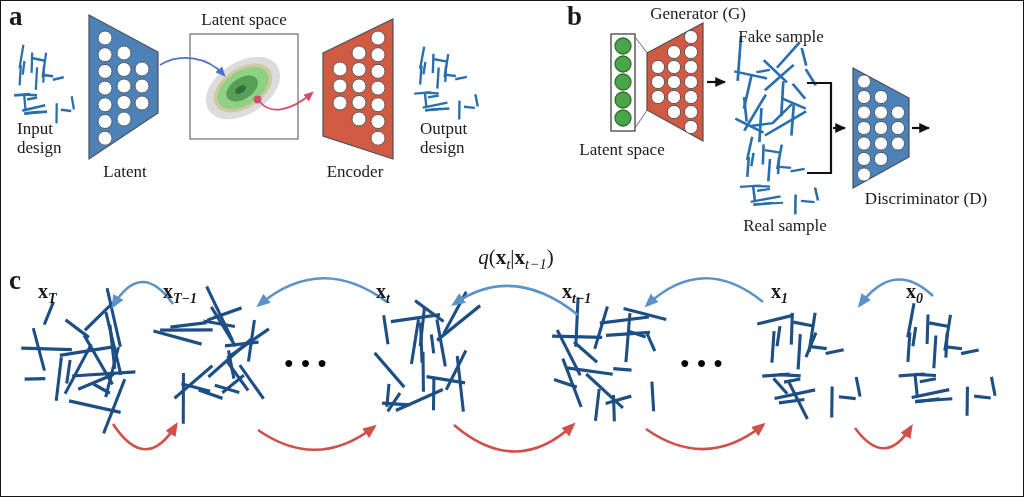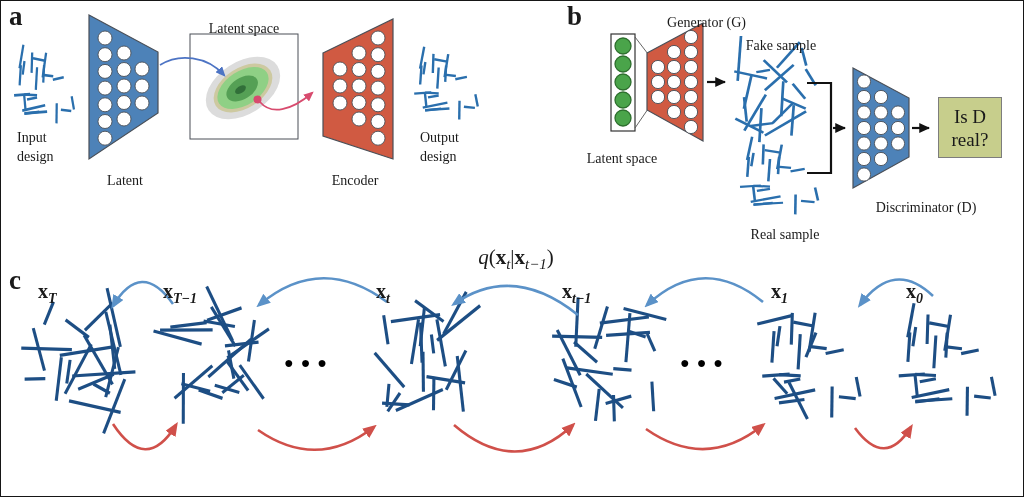--- a/index.html
+++ b/index.html
@@ -1,19 +1,19 @@
 <!DOCTYPE html>
 <html><head>
 <meta charset="utf-8">
 <style>
   html,body{margin:0;padding:0;background:#fff;}
   body{width:1024px;height:497px;font-family:"Liberation Serif",serif;color:#1a1a1a;}
   .fig{position:relative;width:1024px;height:497px;box-sizing:border-box;border:1px solid #161616;background:#fff;overflow:hidden;}
   .fig svg{position:absolute;left:0;top:0;}
-  .lbl{position:absolute;font-size:14px;line-height:19px;white-space:nowrap;margin-top:9px;}
+  .lbl{position:absolute;font-size:17px;line-height:19px;white-space:nowrap;}
   .ctr{text-align:center;}
   .panel-tag{position:absolute;font-size:27px;font-weight:bold;line-height:27px;}
   .two{white-space:normal;}
   
   .enc{fill:#4d82b8;stroke:#4a4f57;stroke-width:1.2;}
   .dec{fill:#d05a42;stroke:#4a4f57;stroke-width:1.2;}
   .node circle{fill:#ffffff;stroke:#4a4f57;stroke-width:0.9;}
   .gdot circle{fill:#4aa44a;stroke:#2d6e2d;stroke-width:1.3;}
   .skA{stroke:#2a6fad;stroke-width:3.4;fill:none;}
   .skB{stroke:#2a6fad;stroke-width:3.0;fill:none;}
@@ -422,24 +422,20 @@
   <div class="lbl two" style="left:419px;top:118px;">
     <div>Output</div>
       <div>design</div>
   </div>
 
   <div class="lbl ctr" style="left:615px;top:3px;width:130px;text-align:right;">Generator (G)</div>
   <div class="lbl ctr" style="left:562px;top:139px;width:118px;">Latent space</div>
   <div class="lbl ctr" style="left:729px;top:26px;width:102px;">Fake sample</div>
   <div class="lbl ctr" style="left:731px;top:215px;width:106px;">Real sample</div>
   <div class="lbl ctr" style="left:849px;top:188px;width:152px;">Discriminator (D)</div>
-  <div class="dbox">
-    <div>Is D</div>
-      <div>real?</div>
-  </div>
 
   <div class="xlab" style="left:37px;"><span>x</span><sub>T</sub></div>
   <div class="xlab" style="left:162px;"><span>x</span><sub>T−1</sub></div>
   <div class="xlab" style="left:375px;"><span>x</span><sub>t</sub></div>
   <div class="xlab" style="left:561px;"><span>x</span><sub>t−1</sub></div>
   <div class="xlab" style="left:770px;"><span>x</span><sub>1</sub></div>
   <div class="xlab" style="left:905px;"><span>x</span><sub>0</sub></div>
 
   <div class="cdots" style="left:283px;">●●●</div>
   <div class="cdots" style="left:679px;">●●●</div>

